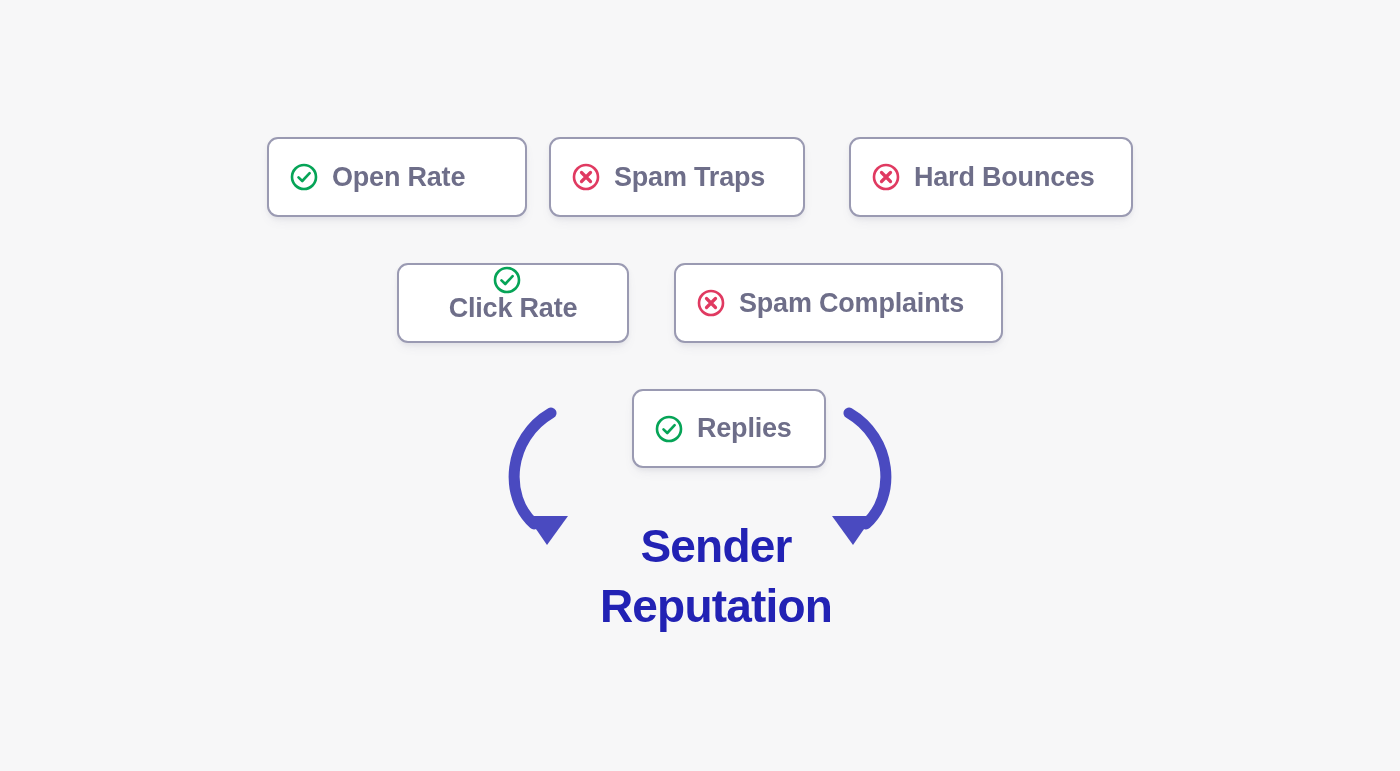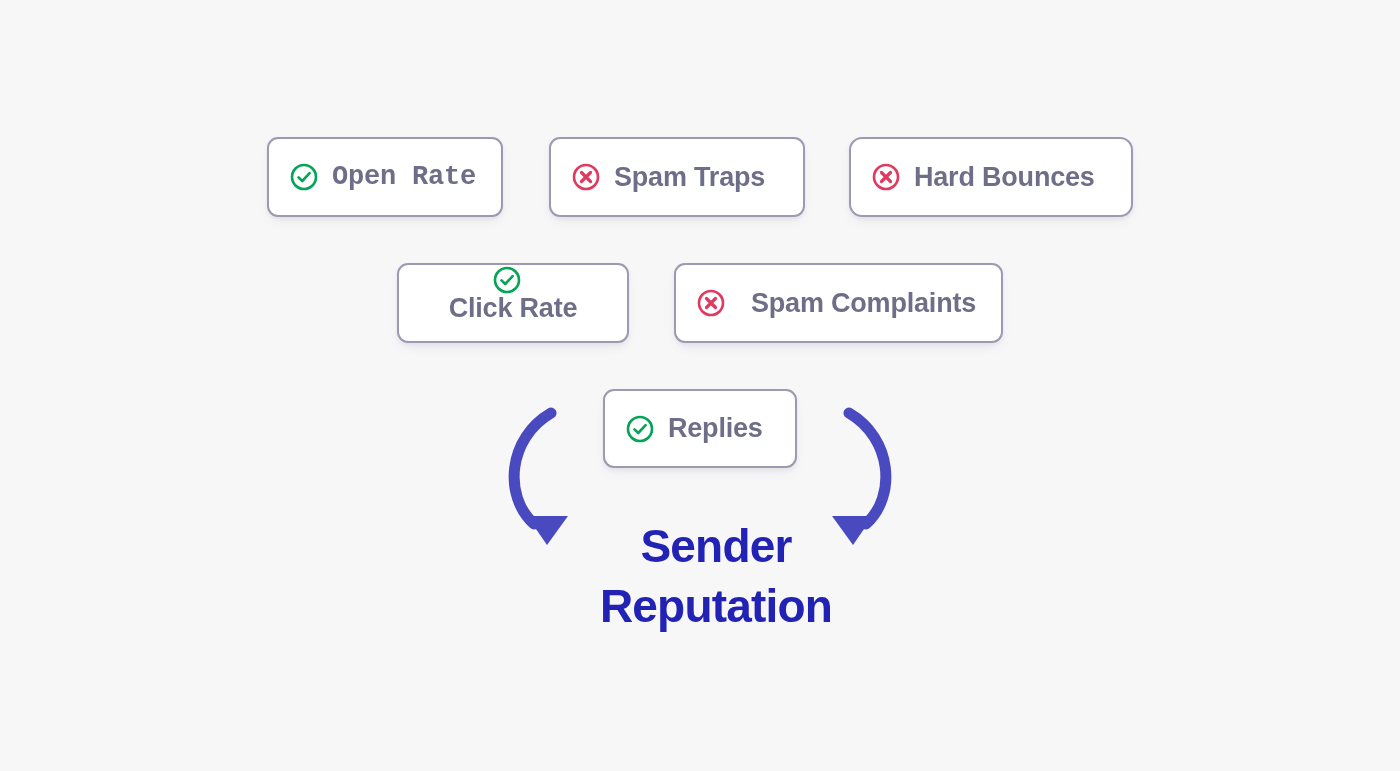--- a/index.html
+++ b/index.html
@@ -43,26 +43,26 @@
   .card-label {
     font-size: 27px;
     font-weight: 700;
     color: #6e6e89;
     letter-spacing: -0.2px;
     white-space: nowrap;
     line-height: 1;
   }
 
   
-  #card-open-rate        { left: 267px; top: 137px; width: 236px; font-family: Liberation Mono, monospace; }
+  #card-open-rate        { left: 267px; top: 137px; width: 260px; }
   #card-spam-traps       { left: 549px; top: 137px; width: 256px; align-items: center; }
-  #card-hard-bounces     { left: 849px; top: 137px; width: 284px; border-radius: 13px; }
+  #card-hard-bounces     { left: 849px; top: 137px; width: 284px; }
   #card-click-rate       { left: 397px; top: 263px; width: 232px; flex-direction: column; }
-  #card-spam-complaints  { left: 674px; top: 263px; width: 329px; gap: 12px; }
-  #card-replies          { left: 603px; top: 389px; width: 194px; height: 79px; }
+  #card-spam-complaints  { left: 674px; top: 263px; width: 329px; }
+  #card-replies          { left: 632px; top: 389px; width: 194px; height: 79px; }
 
   
   #arrows {
     position: absolute;
     left: 0;
     top: 0;
     width: 1400px;
     height: 771px;
     pointer-events: none;
   }

